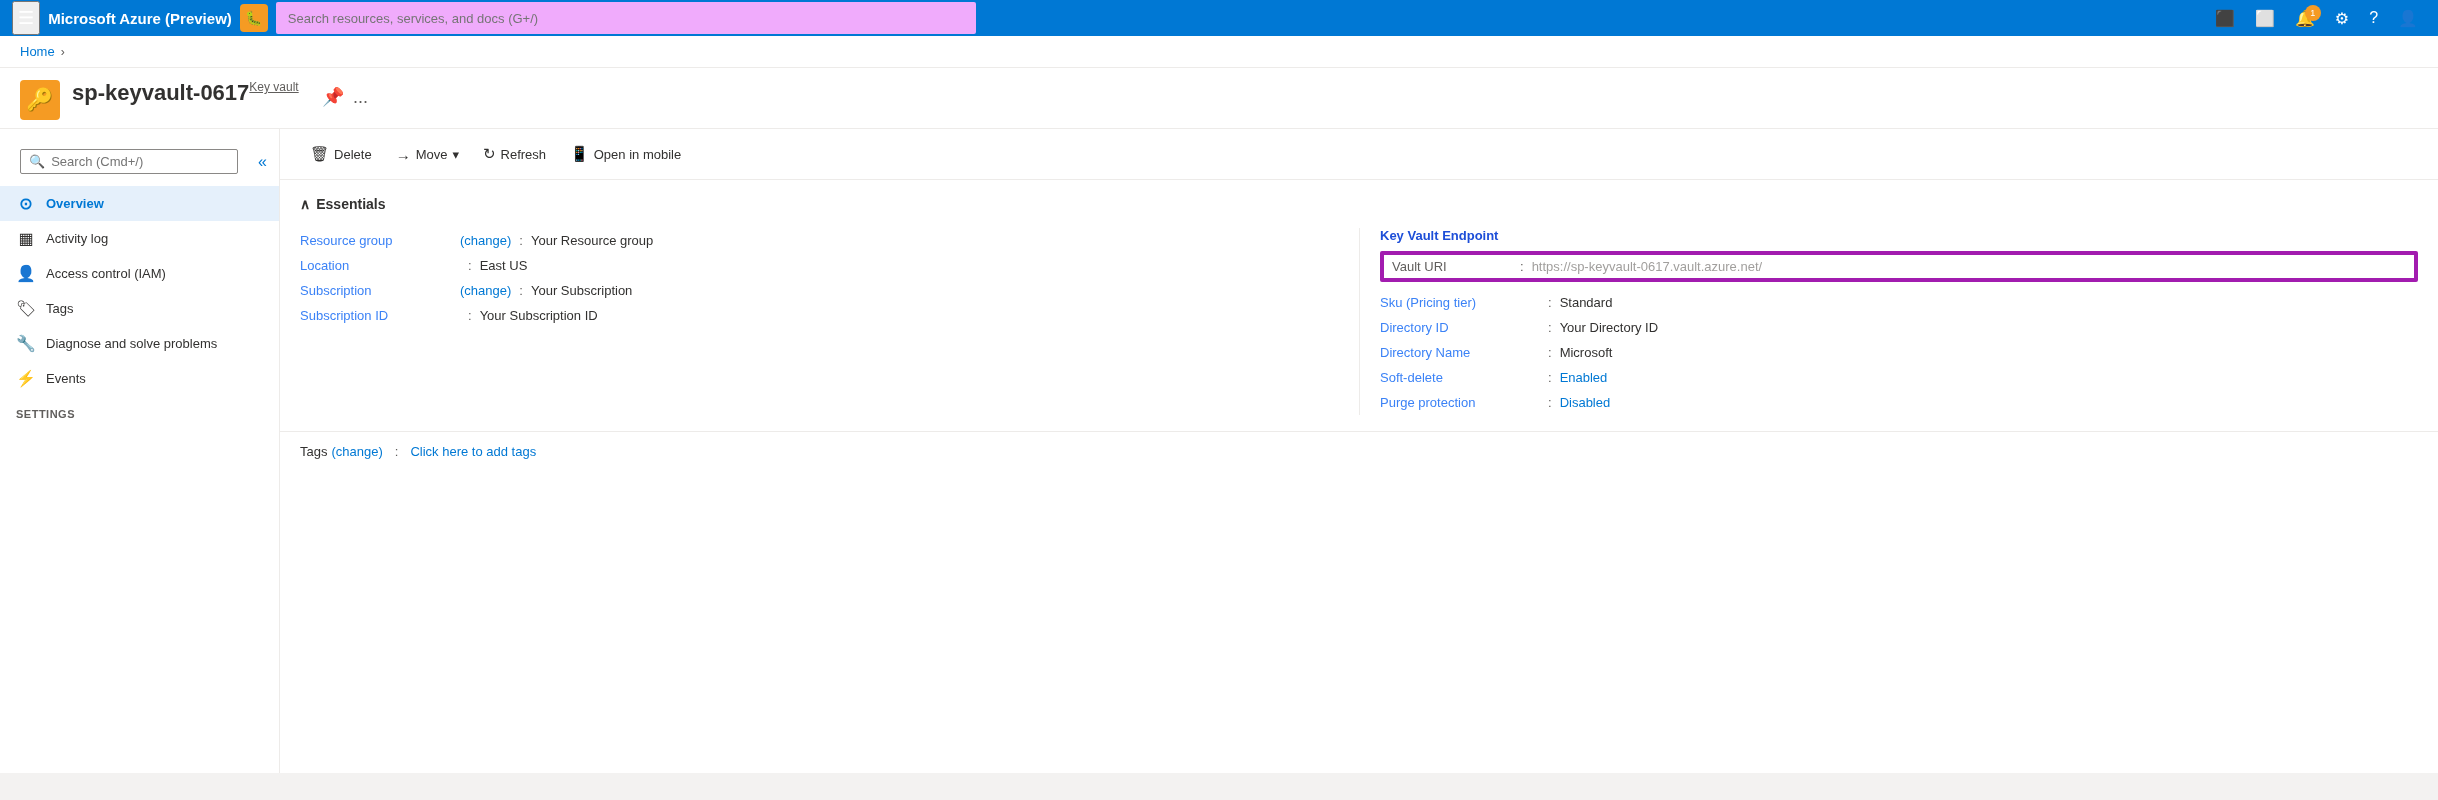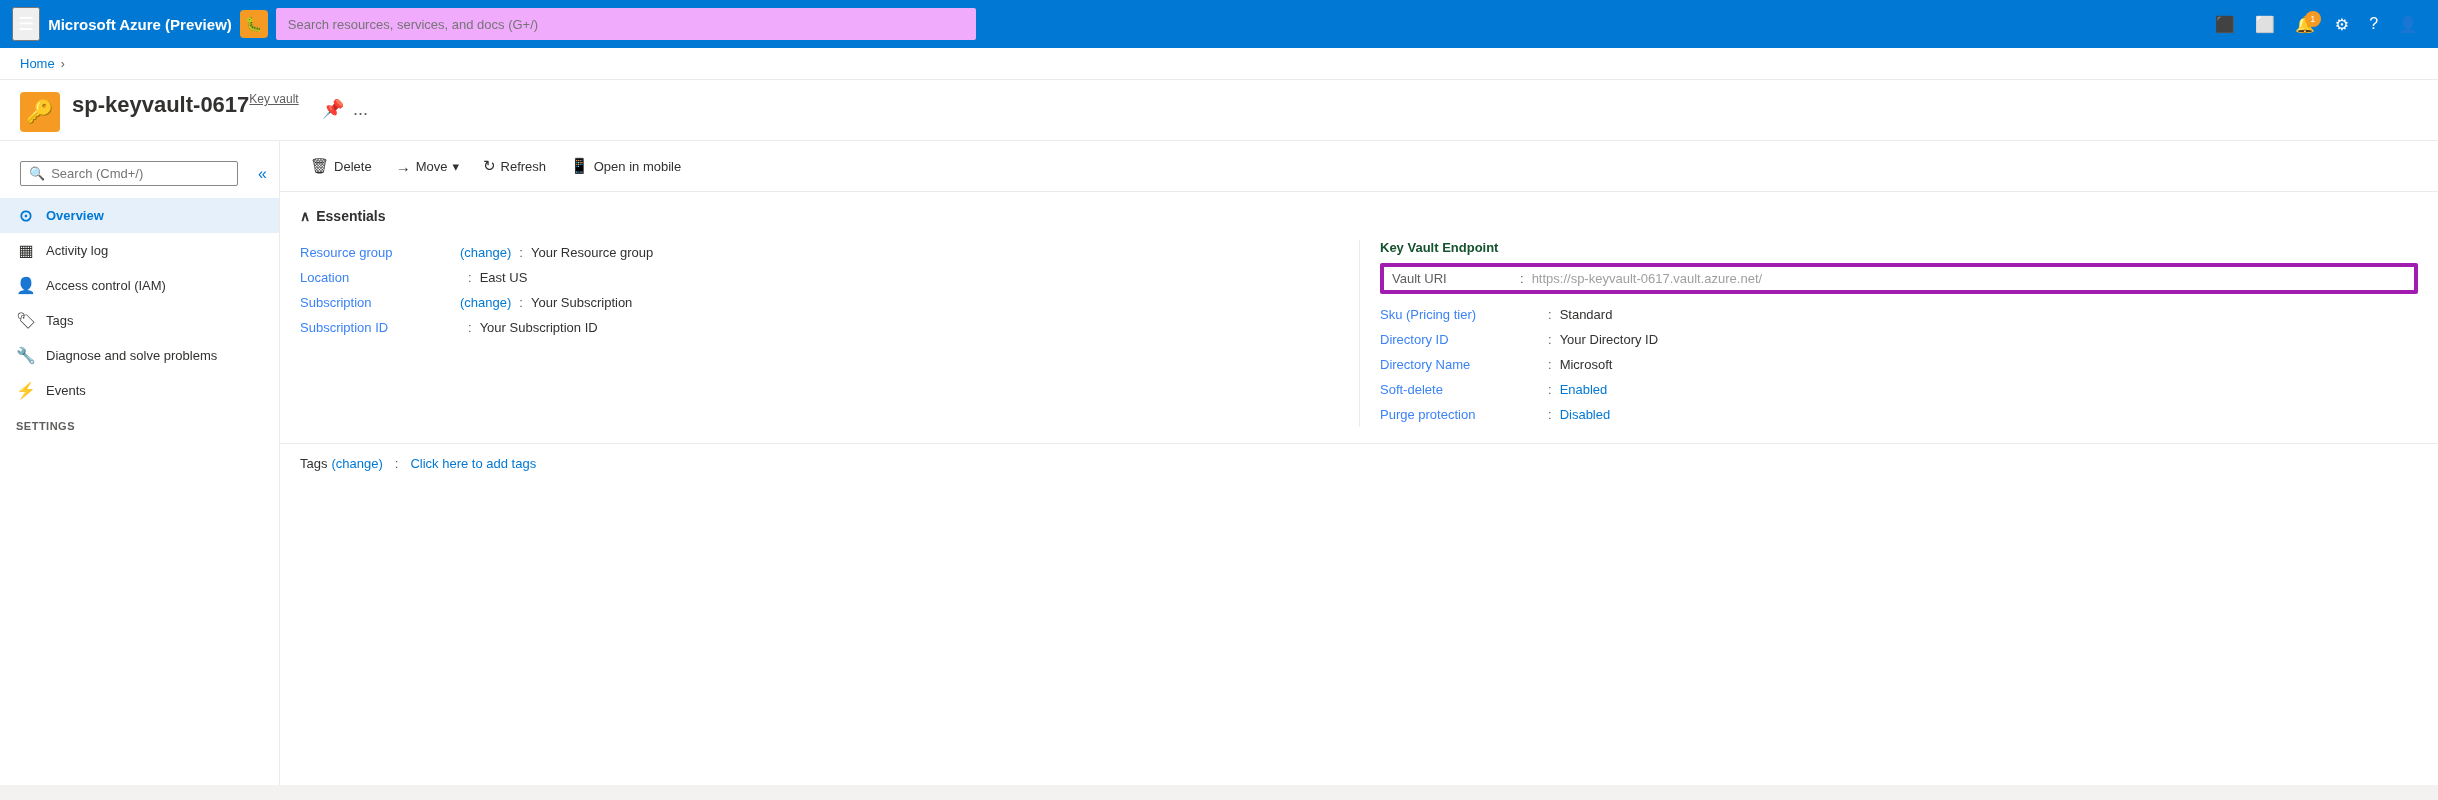--- a/index.html
+++ b/index.html
@@ -3,21 +3,21 @@
   <meta charset="utf-8">
   <style>
     * { box-sizing: border-box; margin: 0; padding: 0; }
     body { font-family: 'Segoe UI', Arial, sans-serif; font-size: 13px; background: #f3f2f1; color: #323130; }
 
     
     .topbar {
       display: flex;
       align-items: center;
       background: #0078d4;
-      height: 48px;
+      height: 36px;
       padding: 0 12px;
       gap: 8px;
     }
     .topbar-hamburger {
       color: white;
       font-size: 18px;
       cursor: pointer;
       padding: 4px;
     }
     .topbar-title {
@@ -263,21 +263,21 @@
       font-size: 13px;
     }
     .essentials-sep { color: #605e5c; margin: 0 8px; }
     .essentials-value { color: #323130; }
     .essentials-link { color: #0078d4; text-decoration: none; cursor: pointer; }
     .status-enabled { color: #0078d4; }
     .status-disabled { color: #0078d4; }
 
     
     .kve-header {
-      color: #14532d;
+      color: #1d4ed8;
       font-size: 13px;
       font-weight: 600;
       margin-bottom: 8px;
     }
     .vault-uri-row {
       border: 4px solid #a21caf;
       border-radius: 2px;
       padding: 4px 8px;
       margin-bottom: 8px;
       display: flex;

